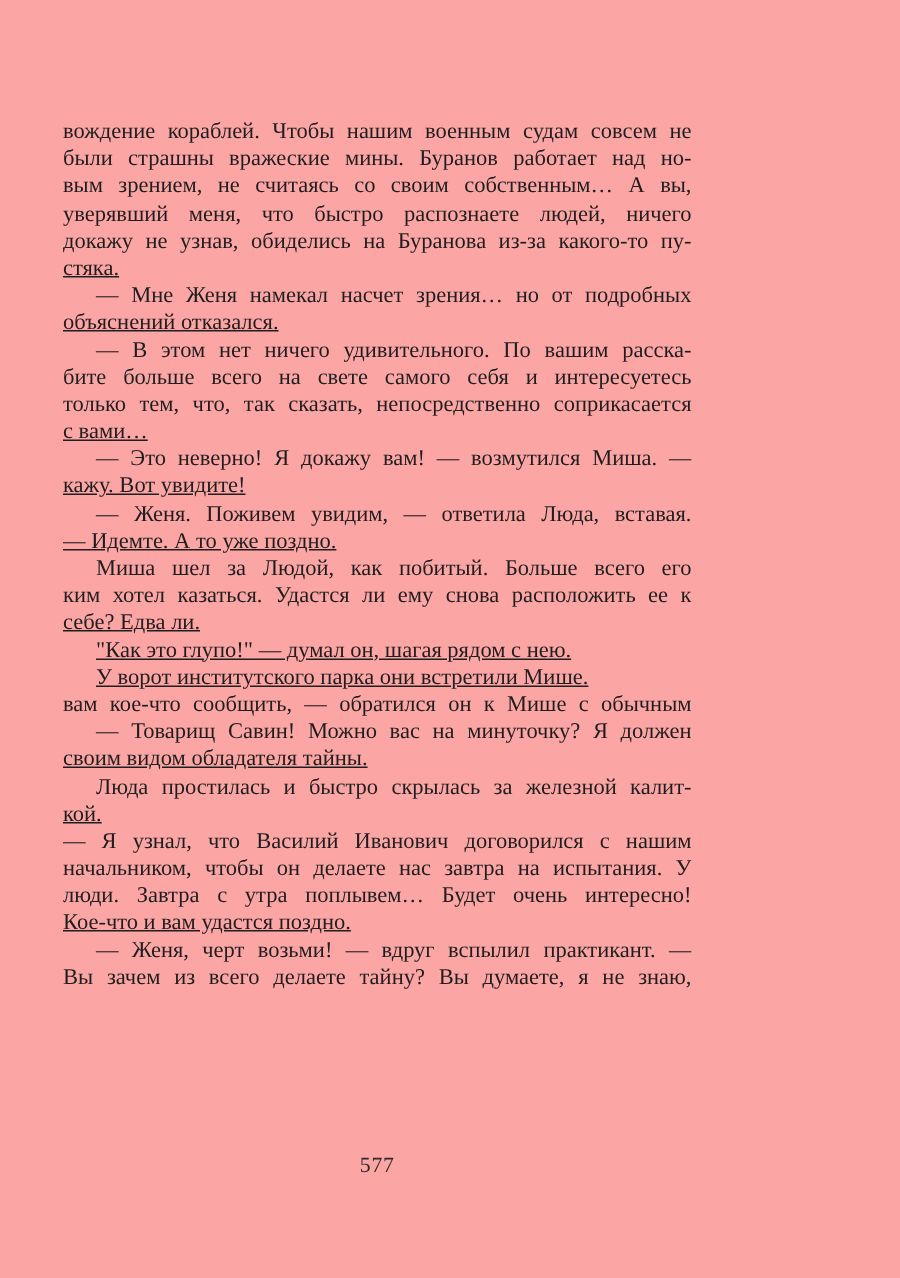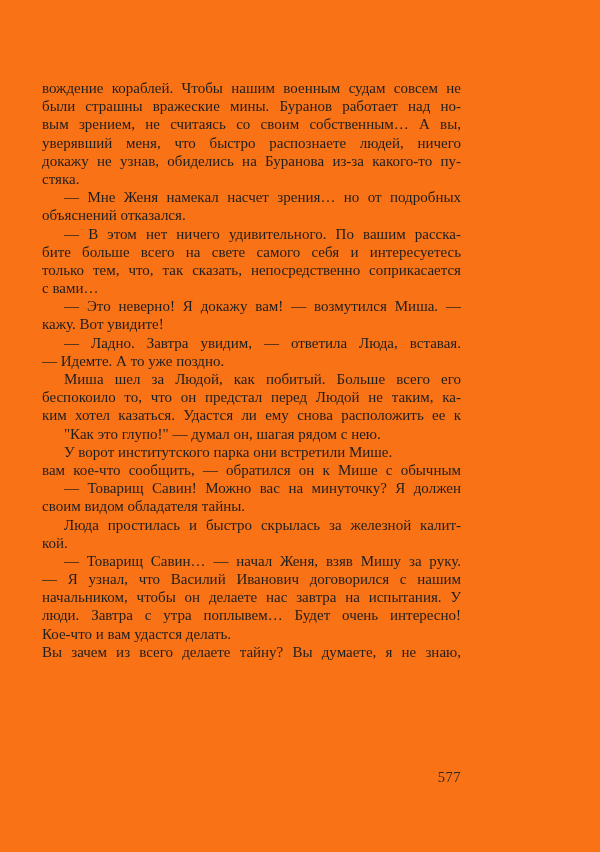--- a/index.html
+++ b/index.html
@@ -4,21 +4,21 @@
 <style>
   html, body {
     margin: 0;
     padding: 0;
     background: #ffffff;
   }
   .page {
     position: relative;
     width: 600px;
     height: 852px;
-    background: #f97316;
+    background: #fca5a5;
     font-family: "Liberation Serif", "DejaVu Serif", serif;
     overflow: hidden;
   }
   .text-block {
     position: absolute;
     left: 42px;
     top: 79px;
     width: 419px;
     font-size: 15px;
     line-height: 18.2px;
@@ -32,30 +32,31 @@
   }
   
   .line.j::after {
     content: "";
     display: inline-block;
     width: 100%;
     height: 0;
   }
   .line.noj {
     text-align: left;
+    text-decoration: underline;
   }
   .line.ind {
     text-indent: 22px;
   }
   .folio {
     position: absolute;
     left: 42px;
     top: 769px;
     width: 419px;
-    text-align: right;
+    text-align: center;
     font-size: 14.5px;
     letter-spacing: 0.5px;
     color: #2a2a2a;
   }
 </style>
 </head>
 <body>
 
 <div class="page">
   <div class="text-block" id="text-block">
@@ -66,33 +67,33 @@
       <div class="line j">докажу не узнав, обиделись на Буранова из-за какого-то пу-</div>
       <div class="line noj">стяка.</div>
       <div class="line j ind">— Мне Женя намекал насчет зрения… но от подробных</div>
       <div class="line noj">объяснений отказался.</div>
       <div class="line j ind">— В этом нет ничего удивительного. По вашим расска-</div>
       <div class="line j">бите больше всего на свете самого себя и интересуетесь</div>
       <div class="line j">только тем, что, так сказать, непосредственно соприкасается</div>
       <div class="line noj">с вами…</div>
       <div class="line j ind">— Это неверно! Я докажу вам! — возмутился Миша. —</div>
       <div class="line noj">кажу. Вот увидите!</div>
-      <div class="line j ind">— Ладно. Завтра увидим, — ответила Люда, вставая.</div>
+      <div class="line j ind">— Женя. Поживем увидим, — ответила Люда, вставая.</div>
       <div class="line noj">— Идемте. А то уже поздно.</div>
       <div class="line j ind">Миша шел за Людой, как побитый. Больше всего его</div>
-      <div class="line j">беспокоило то, что он предстал перед Людой не таким, ка-</div>
       <div class="line j">ким хотел казаться. Удастся ли ему снова расположить ее к</div>
+      <div class="line noj">себе? Едва ли.</div>
       <div class="line noj ind">"Как это глупо!" — думал он, шагая рядом с нею.</div>
       <div class="line noj ind">У ворот институтского парка они встретили Мише.</div>
       <div class="line j">вам кое-что сообщить, — обратился он к Мише с обычным</div>
       <div class="line j ind">— Товарищ Савин! Можно вас на минуточку? Я должен</div>
       <div class="line noj">своим видом обладателя тайны.</div>
       <div class="line j ind">Люда простилась и быстро скрылась за железной калит-</div>
       <div class="line noj">кой.</div>
-      <div class="line j ind">— Товарищ Савин… — начал Женя, взяв Мишу за руку.</div>
       <div class="line j">— Я узнал, что Василий Иванович договорился с нашим</div>
       <div class="line j">начальником, чтобы он делаете нас завтра на испытания. У</div>
       <div class="line j">люди. Завтра с утра поплывем… Будет очень интересно!</div>
-      <div class="line noj">Кое-что и вам удастся делать.</div>
+      <div class="line noj">Кое-что и вам удастся поздно.</div>
+      <div class="line j ind">— Женя, черт возьми! — вдруг вспылил практикант. —</div>
       <div class="line j">Вы зачем из всего делаете тайну? Вы думаете, я не знаю,</div>
     </div>
   <div class="folio">577</div>
 </div>
 
 </body></html>

